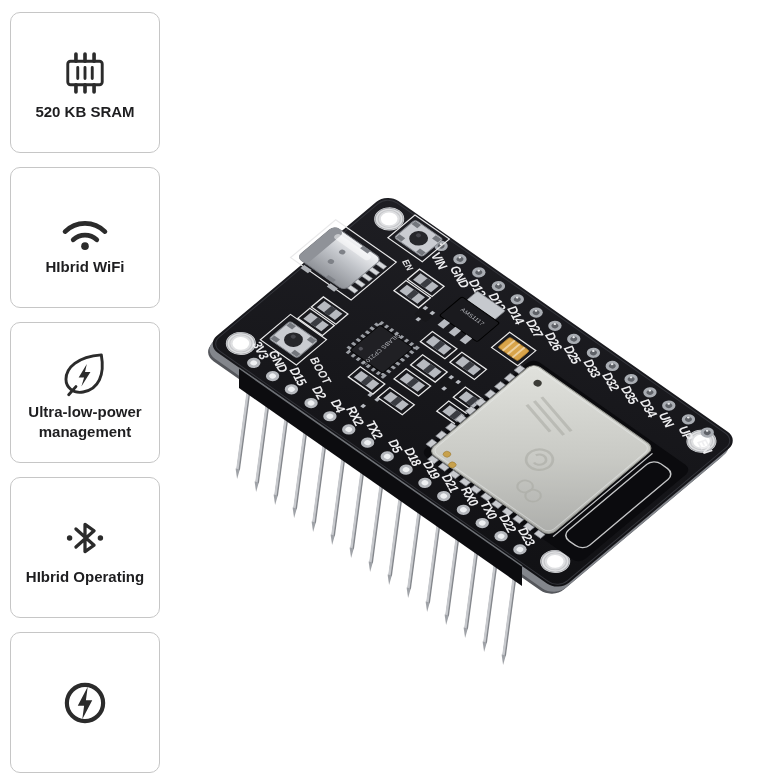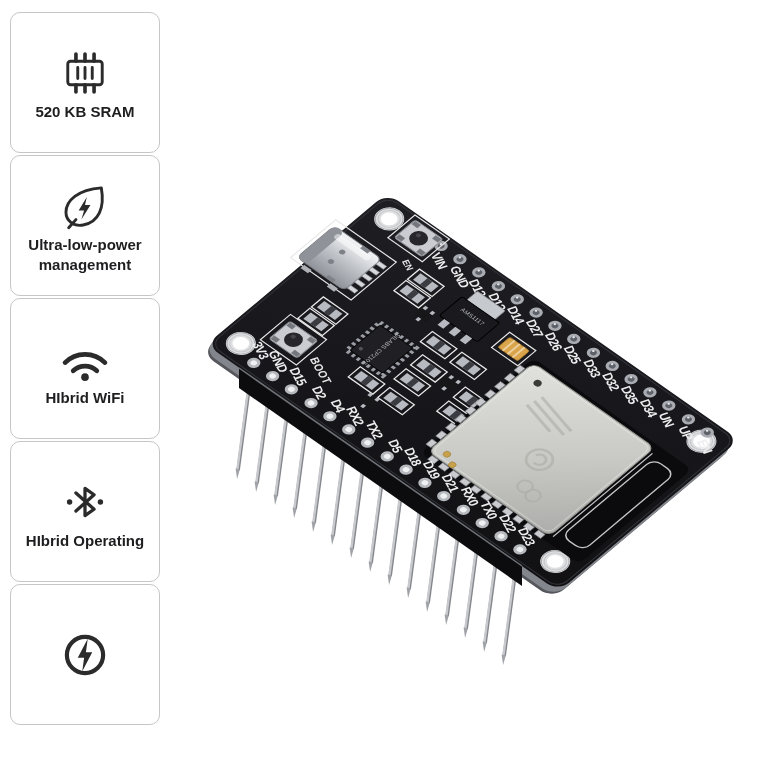--- a/index.html
+++ b/index.html
@@ -2,21 +2,21 @@
 <html><head>
 <meta charset="utf-8">
 <style>
   html,body{margin:0;padding:0;}
   body{
     width:760px;height:782px;background:#ffffff;position:relative;overflow:hidden;
     font-family:"Liberation Sans",sans-serif;
   }
   .sidebar{position:absolute;left:10px;top:12px;width:150px;}
   .card{
-    box-sizing:border-box;width:150px;height:141px;margin-bottom:2px;
+    box-sizing:border-box;width:150px;height:141px;margin-bottom:14px;
     border:1.5px solid #c6c6c6;border-radius:10px;background:#fff;
     display:flex;flex-direction:column;align-items:center;justify-content:center;
     padding:4px 8px;
   }
   .ic{width:58px;height:58px;display:flex;align-items:center;justify-content:center;}
   .ic svg{width:100%;height:100%;}
   .lbl{
     font-size:15px;font-weight:700;color:#1e1e20;text-align:center;line-height:1.3;
   }
   .lbl.narrow{max-width:92px;}
@@ -38,38 +38,38 @@
         <path d="M24 26 V38 M32 26 V38 M40 26 V38"></path>
         <path d="M22 19 V11 M32 19 V11 M42 19 V11" stroke-width="4"></path>
         <path d="M22 45 V53 M32 45 V53 M42 45 V53" stroke-width="4"></path>
       </svg>
     </div>
     <div class="lbl">520 KB SRAM</div>
   </div>
 
   <div class="card">
     <div class="ic">
+      <svg viewBox="0 0 64 64" fill="none" stroke="#2b2b2b" stroke-width="5.2" stroke-linecap="round">
+        <path d="M10 36 A31 31 0 0 1 54 36"></path>
+        <path d="M19 45 A19 19 0 0 1 45 45"></path>
+        <circle cx="32" cy="52" r="4.2" fill="#2b2b2b" stroke="none"></circle>
+      </svg>
+    </div>
+    <div class="lbl">HIbrid WiFi</div>
+  </div>
+
+  <div class="card">
+    <div class="ic">
       <svg viewBox="0 0 64 64" fill="none" stroke="#2b2b2b" stroke-width="3.2" stroke-linecap="round" stroke-linejoin="round">
         <path d="M50 12 C54 34 47 50 30 53 C19 55 11 48 11 39 C11 26 24 14 50 12 Z"></path>
         <path d="M14 56 L22 47"></path>
         <polygon points="34,22 25,37 31,37 28,47 38,31 32,31" fill="#2b2b2b" stroke="none"></polygon>
       </svg>
     </div>
     <div class="lbl">Ultra-low-power management</div>
-  </div>
-
-  <div class="card">
-    <div class="ic">
-      <svg viewBox="0 0 64 64" fill="none" stroke="#2b2b2b" stroke-width="5.2" stroke-linecap="round">
-        <path d="M10 36 A31 31 0 0 1 54 36"></path>
-        <path d="M19 45 A19 19 0 0 1 45 45"></path>
-        <circle cx="32" cy="52" r="4.2" fill="#2b2b2b" stroke="none"></circle>
-      </svg>
-    </div>
-    <div class="lbl">HIbrid WiFi</div>
   </div>
 
   <div class="card">
     <div class="ic">
       <svg viewBox="0 0 64 64" fill="none" stroke="#2b2b2b" stroke-width="3.6" stroke-linecap="round" stroke-linejoin="round">
         <path d="M22 22 L42 40 L32 47 L32 17 L42 24 L22 42"></path>
         <circle cx="15" cy="32" r="3" fill="#2b2b2b" stroke="none"></circle>
         <circle cx="49" cy="32" r="3" fill="#2b2b2b" stroke="none"></circle>
       </svg>
     </div>

